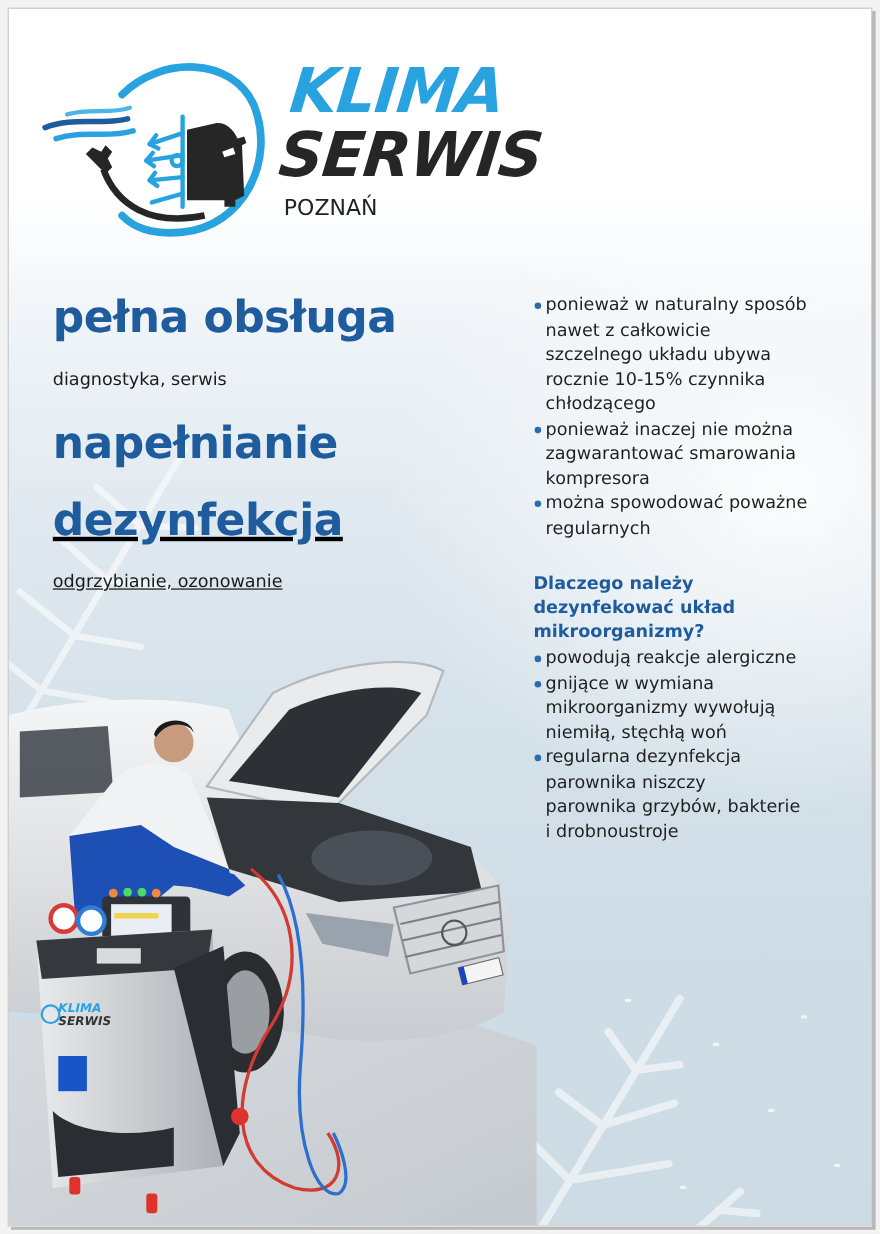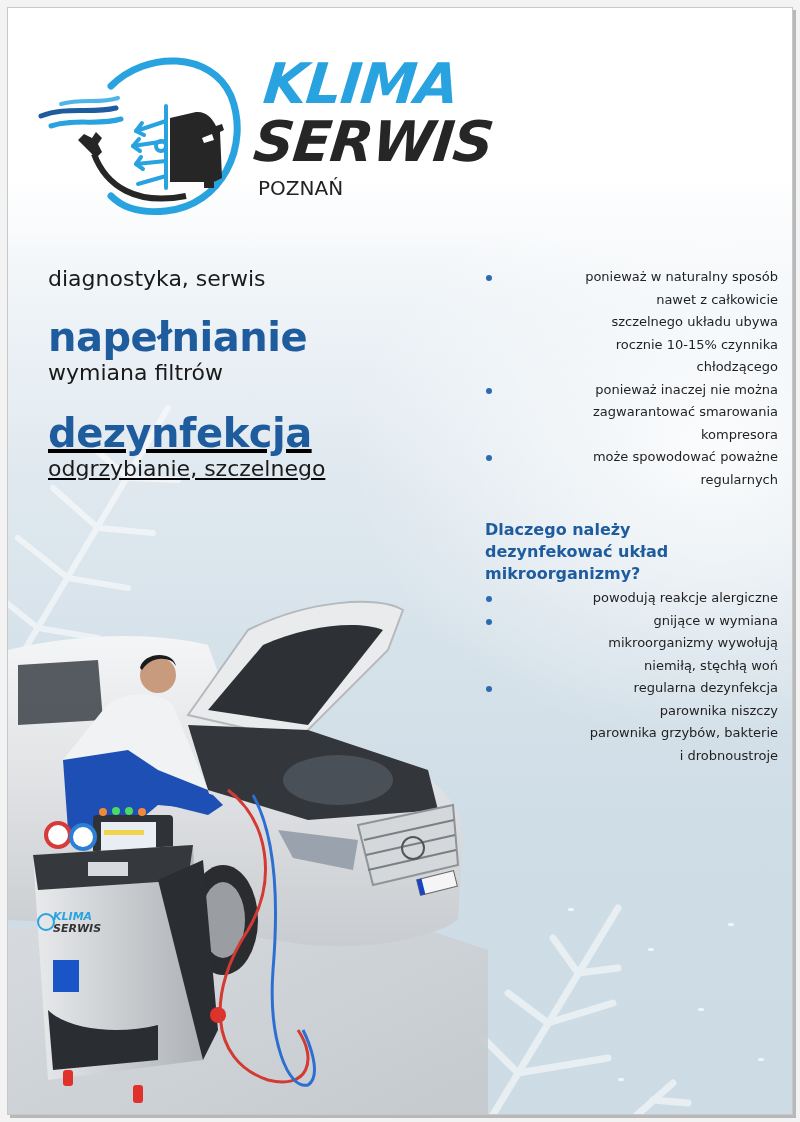--- a/index.html
+++ b/index.html
@@ -47,34 +47,34 @@
 
   
   .services { position: absolute; left: 40px; top: 258px; width: 400px; }
   .service { margin-bottom: 16px; }
   .service-title {
     font-family: "DejaVu Sans", sans-serif; font-weight: bold;
     font-size: 40px; color: #1f5c9e; line-height: 46px; letter-spacing: -0.5px;
   }
   .service-sub {
     font-family: "DejaVu Sans", sans-serif;
-    font-size: 22px; color: #1a1a1a; line-height: 26px;
+    font-size: 16px; color: #1a1a1a; line-height: 26px; margin-top: 20px;
   }
 
   
   .faq { position: absolute; left: 470px; top: 258px; width: 300px; }
   .faq-block { margin-bottom: 26px; }
   .faq-q {
     font-family: "DejaVu Sans", sans-serif; font-weight: bold;
     font-size: 16px; color: #1f5c9e; line-height: 22px; margin: 0 0 2px 7px;
   }
   .faq-list { list-style: none; margin: 0; padding: 0; }
   .faq-item {
     position: relative; padding-left: 18px;
-    font-family: "DejaVu Sans", sans-serif; font-size: 13px; color: #1f1f1f; line-height: 22.5px; text-align: right;
+    font-family: "DejaVu Sans", sans-serif; font-size: 16px; color: #1f1f1f; line-height: 22.5px;
   }
   .faq-item .dot {
     position: absolute; left: 8px; top: 9px;
     width: 6px; height: 6px; border-radius: 50%; background: #2b6cb0;
   }
 
   
   .photo { position: absolute; left: 0; top: 582px; width: 480px; height: 524px; }
 </style>
 </head>
@@ -146,29 +146,29 @@
         <path d="M166 92 l10 -4 l2 6 l-10 3 z" fill="#ffffff"></path>
       </g>
     </svg>
     <div class="logo-text-klima">KLIMA</div>
     <div class="logo-text-serwis">SERWIS</div>
     <div class="logo-text-poznan">POZNAŃ</div>
   </div>
 
   <div class="services">
     <div class="service">
+      <div class="service-title">pełna obsługa</div>
       <div class="service-sub">diagnostyka, serwis</div>
     </div>
     <div class="service" style="margin-top:22px;">
       <div class="service-title">napełnianie</div>
-      <div class="service-sub">wymiana filtrów</div>
     </div>
     <div class="service" style="margin-top:24px;text-decoration:underline;">
       <div class="service-title">dezynfekcja</div>
-      <div class="service-sub">odgrzybianie, szczelnego</div>
+      <div class="service-sub">odgrzybianie, ozonowanie</div>
     </div>
   </div>
 
   <div class="faq">
     <div class="faq-block">
       <ul class="faq-list">
         <li class="faq-item">
           <span class="dot"></span>
           <div>ponieważ w naturalny sposób</div>
           <div>nawet z całkowicie</div>
@@ -177,21 +177,21 @@
           <div>chłodzącego</div>
         </li>
         <li class="faq-item">
           <span class="dot"></span>
           <div>ponieważ inaczej nie można</div>
           <div>zagwarantować smarowania</div>
           <div>kompresora</div>
         </li>
         <li class="faq-item">
           <span class="dot"></span>
-          <div>może spowodować poważne</div>
+          <div>można spowodować poważne</div>
           <div>regularnych</div>
         </li>
       </ul>
     </div>
 
     <div class="faq-block" style="margin-top:28px;">
       <div class="faq-q">
         <div>Dlaczego należy</div>
         <div>dezynfekować układ</div>
         <div>mikroorganizmy?</div>

